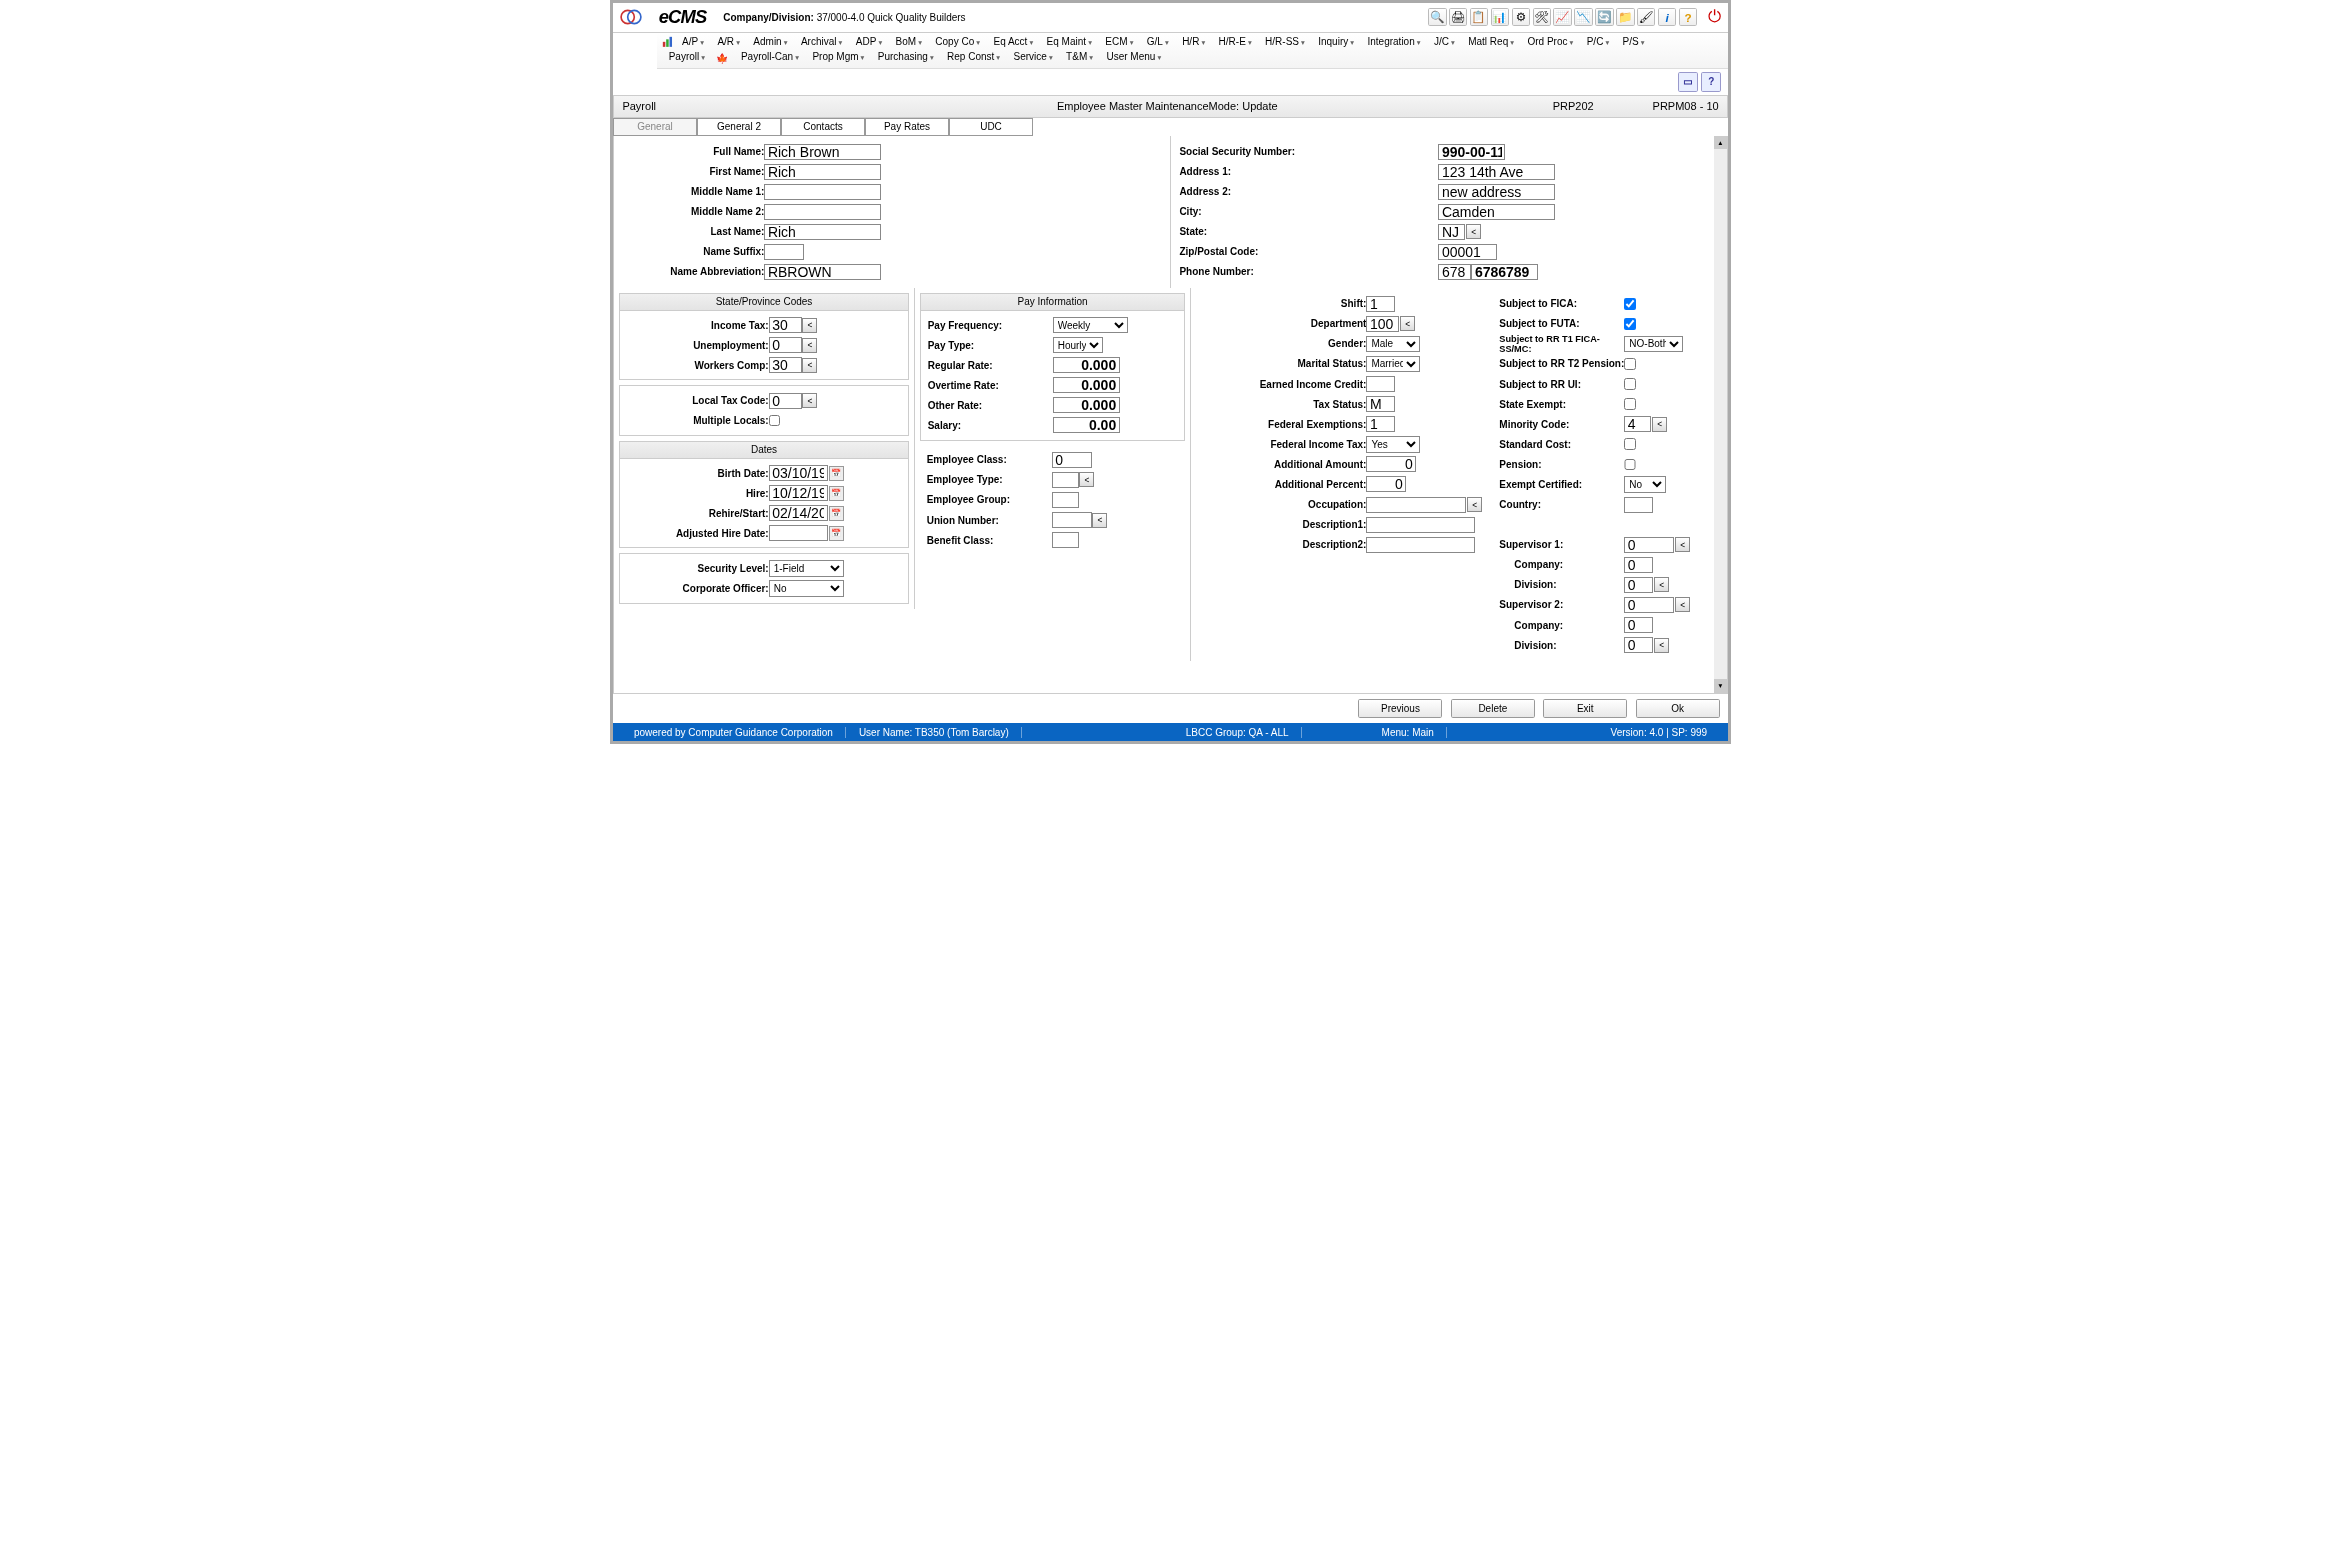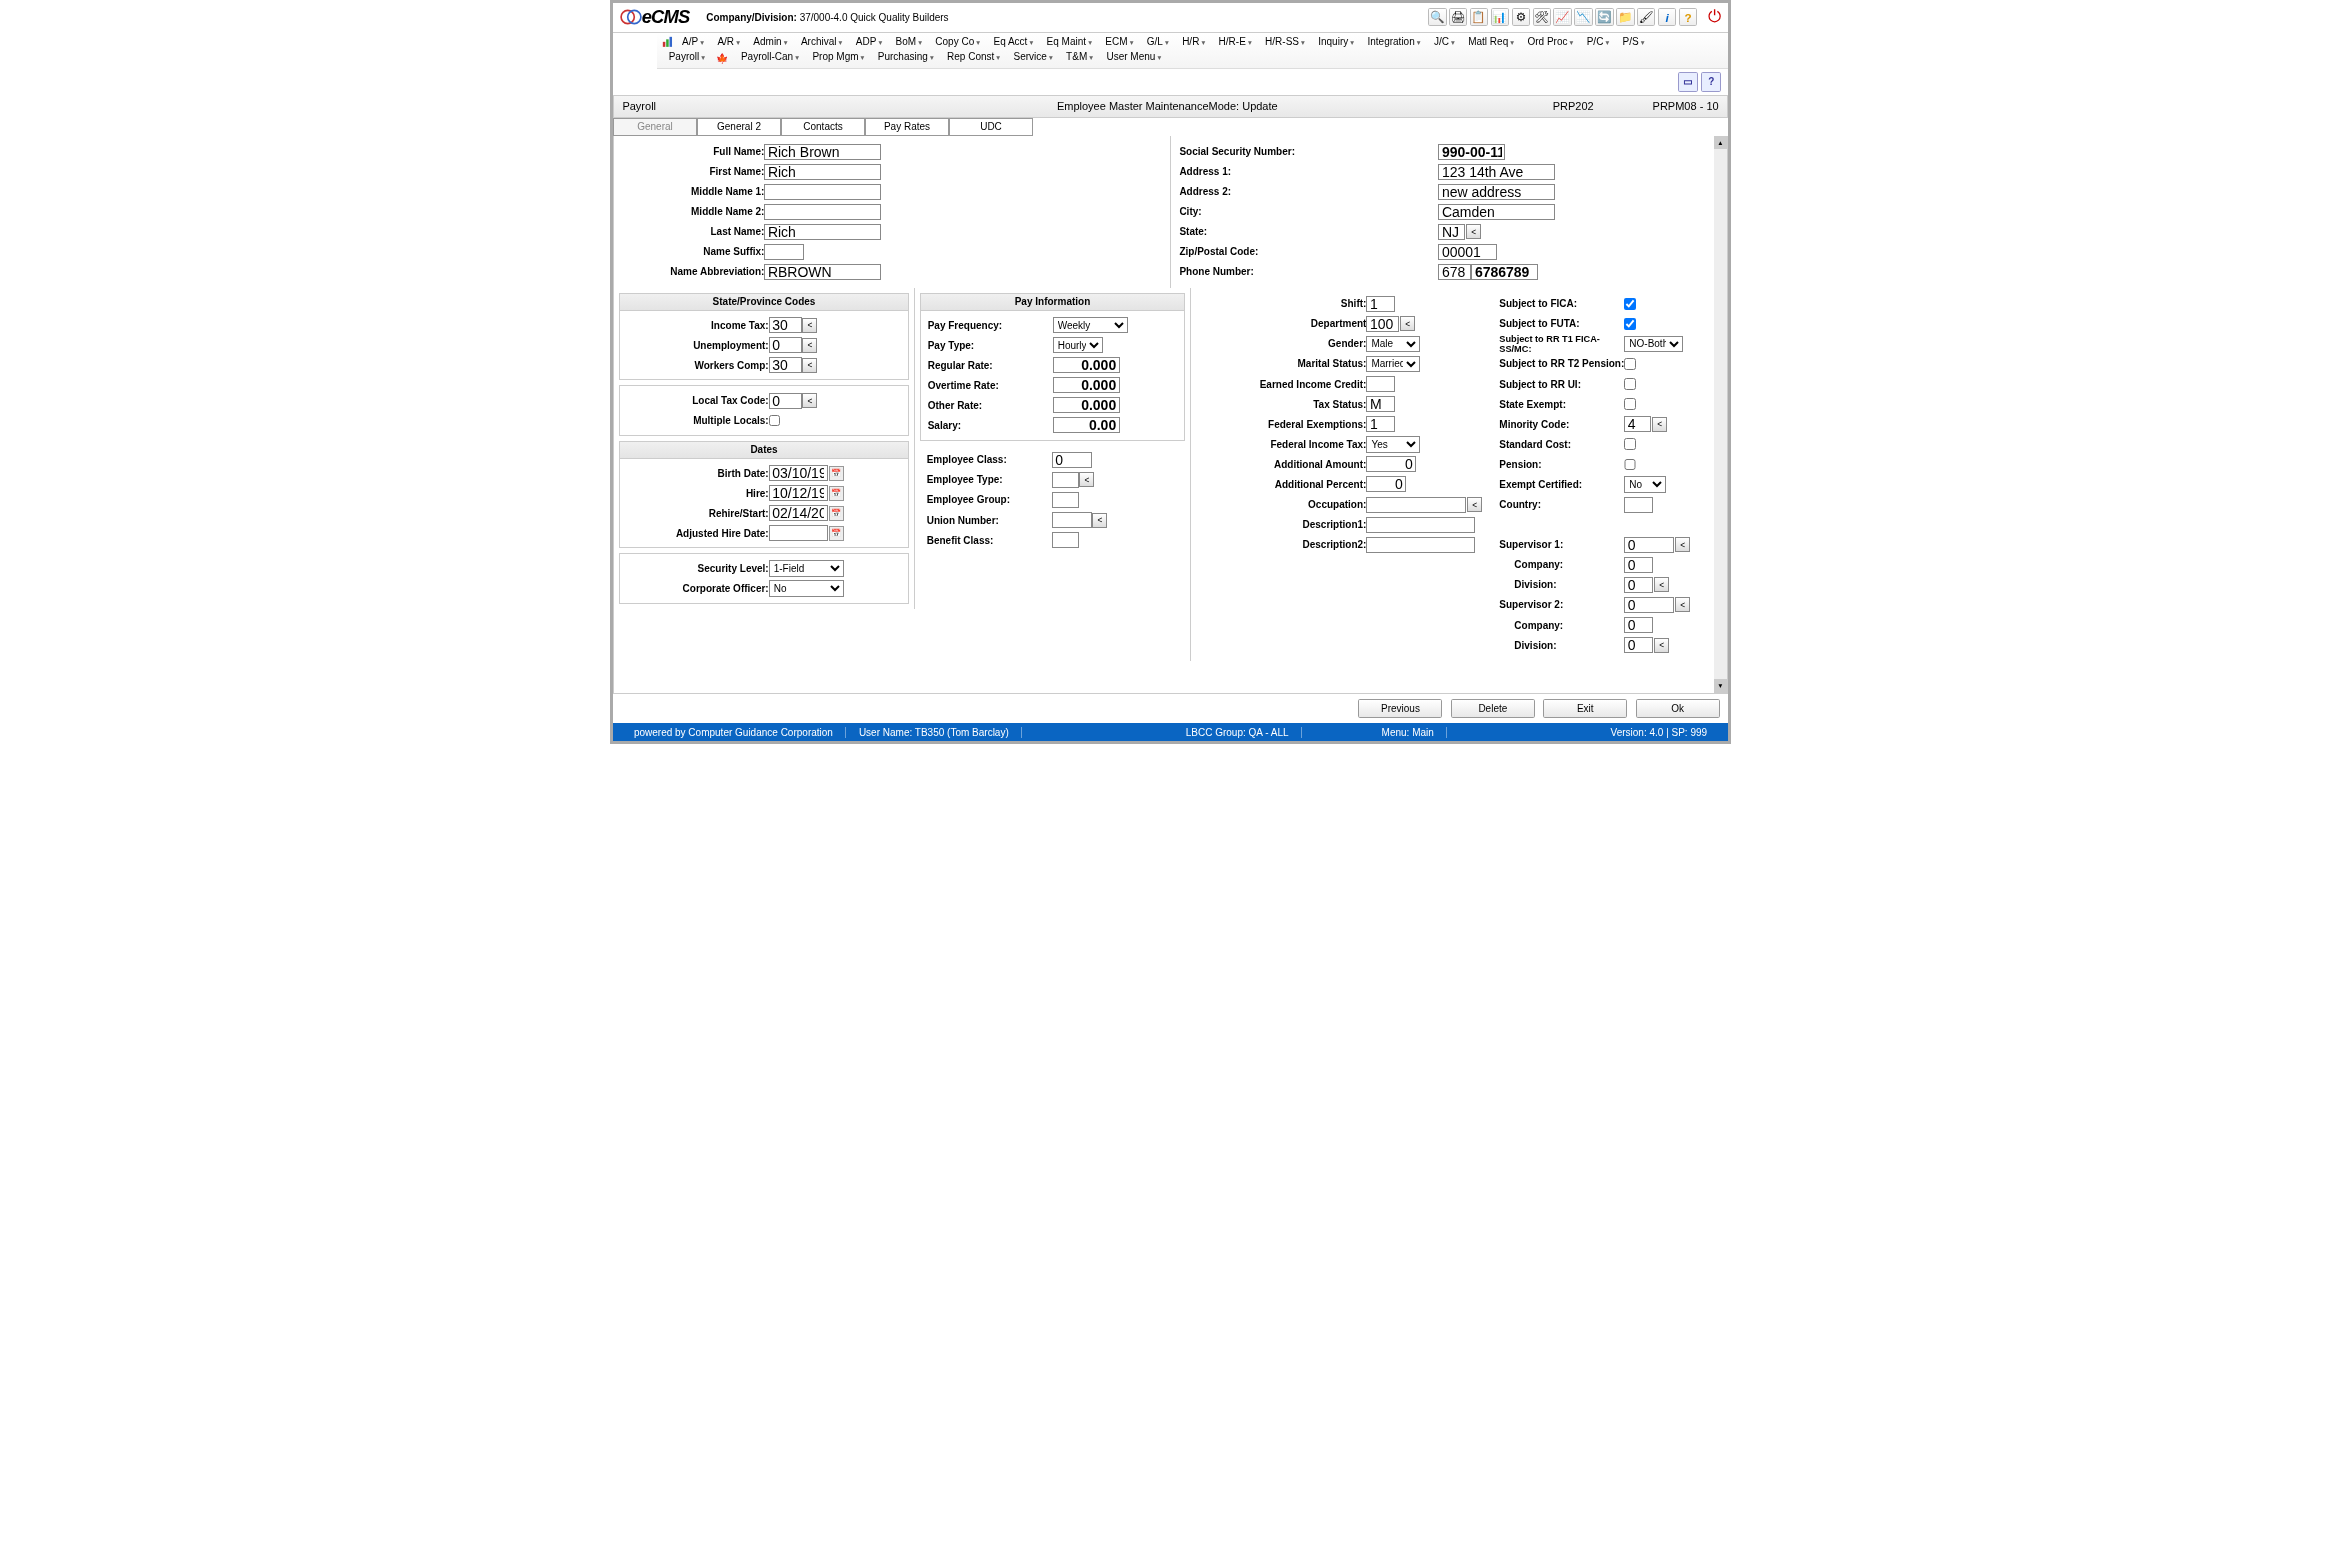--- a/index.html
+++ b/index.html
@@ -1,19 +1,19 @@
 <!DOCTYPE html>
 <html style="font-size:13.4px"><head>
 <meta charset="utf-8">
 <style>
 * { box-sizing: border-box; margin: 0; padding: 0; }
 body { font-family: Arial, sans-serif; font-size: 10px; color: #000; background: #fff; }
 .app { border: 3.3px solid #aaa; width: 1121px; height: 744px; margin: auto; display: flex; flex-direction: column; overflow: hidden; }
 .topbar { display: flex; align-items: center; padding: 3.3px 6.7px; border-bottom: 0.8px solid #ccc; }
-.logo { font-size: 18.4px; font-weight: bold; font-style: italic; letter-spacing: -0.8px; display:flex; align-items:center; gap:0;}
+.logo { font-size: 18.4px; font-weight: bold; font-style: italic; letter-spacing: -0.8px; display:flex; align-items:center; gap:17px;}
 .logo-icon { width:22px; height:22px; }
 .comp-div { margin-left: 16.7px; }
 .comp-div b{font-weight:bold;}
 .toolbar-icons { margin-left:auto; display:flex; gap:2.5px; align-items:center; }
 .toolbar-icons .ti { width:18.4px; height:18.4px; border:0.8px solid #bbb; background:linear-gradient(#fff,#eee); border-radius:1.7px; display:flex; align-items:center; justify-content:center; font-size:11.7px; cursor:pointer;}
 .power { color:#c00; font-size:16.7px; margin-left:8.4px; cursor:pointer; }
 .menubar { background: linear-gradient(#fff,#f4f4f4); border-bottom:0.8px solid #ddd; padding:3.3px 5px;margin-left:44px; }
 .menurow { display:flex; flex-wrap:wrap; gap:1.7px; }
 .mitem { padding: 2.5px 6.7px; cursor:pointer; white-space:nowrap; }
 .mitem:after { content:" \25BE"; color:#666; font-size:7.5px; }
@@ -43,21 +43,21 @@
 .indent { padding-left:15px; }
 input[type=text] { border:0.8px solid #888; height:16px; padding:0.8px 2.5px; font-size:14px; font-family:Arial;}
 input.w140{width:117px;} input.w70{width:59px;} input.w48{width:40px;}
 input.w40{width:33px;} input.w32{width:27px;} input.w60{width:50px;}
 input.w80{width:67px;font-weight:bold;} input.w35{width:29px;}
 input.ra{text-align:right;}
 select { border:0.8px solid #888; height:16.7px; font-size:10px; background:#fff;}
 .lookup { width:15px; height:15px; border:0.8px solid #888; background:linear-gradient(#fff,#ddd); display:inline-flex; align-items:center; justify-content:center; cursor:pointer; font-size:8.4px; margin-left:0.8px;}
 .datepick { width:15px; height:15px; border:0.8px solid #999; background:#eee; display:inline-flex; align-items:center; justify-content:center; cursor:pointer; font-size:8.4px; margin-left:1.7px;}
 .panel { border:0.8px solid #ccc; margin:5px; }
-.panel-head { background:linear-gradient(#f0f0f0,#e4e4e4); text-align:center; font-weight:bold; padding:2.5px; border-bottom:0.8px solid #ccc; font-size:10px;}
+.panel-head { background:linear-gradient(#f0f0f0,#e4e4e4); text-align:center; font-weight:normal; padding:2.5px; border-bottom:0.8px solid #ccc; font-size:10px;}
 .panel-body { padding:3.3px 6.7px; }
 .leftsplit { display:flex; }
 .leftsplit > div:first-child { width:301px; border-right:0.8px solid #ccc;}
 .leftsplit > div:last-child { flex:1; }
 .rightcols { display:flex; }
 .rightcols > div:first-child { width:305px; padding:5px 1.7px 5px 8.4px; }
 .rightcols > div:last-child { flex:1; padding:5px 5px 5px 3.3px; }
 .actionbar { display:flex; justify-content:flex-end; gap:8.4px; padding:5px 8.4px; }
 .btn { width:84px; text-align:center; padding:3.3px 0; border:0.8px solid #999; background:linear-gradient(#fff,#e8e8e8); cursor:pointer; border-radius:1.7px;}
 .footer { background:#0a65c2; color:#fff; display:flex; padding:3.3px 8.4px; font-size:10px; }

